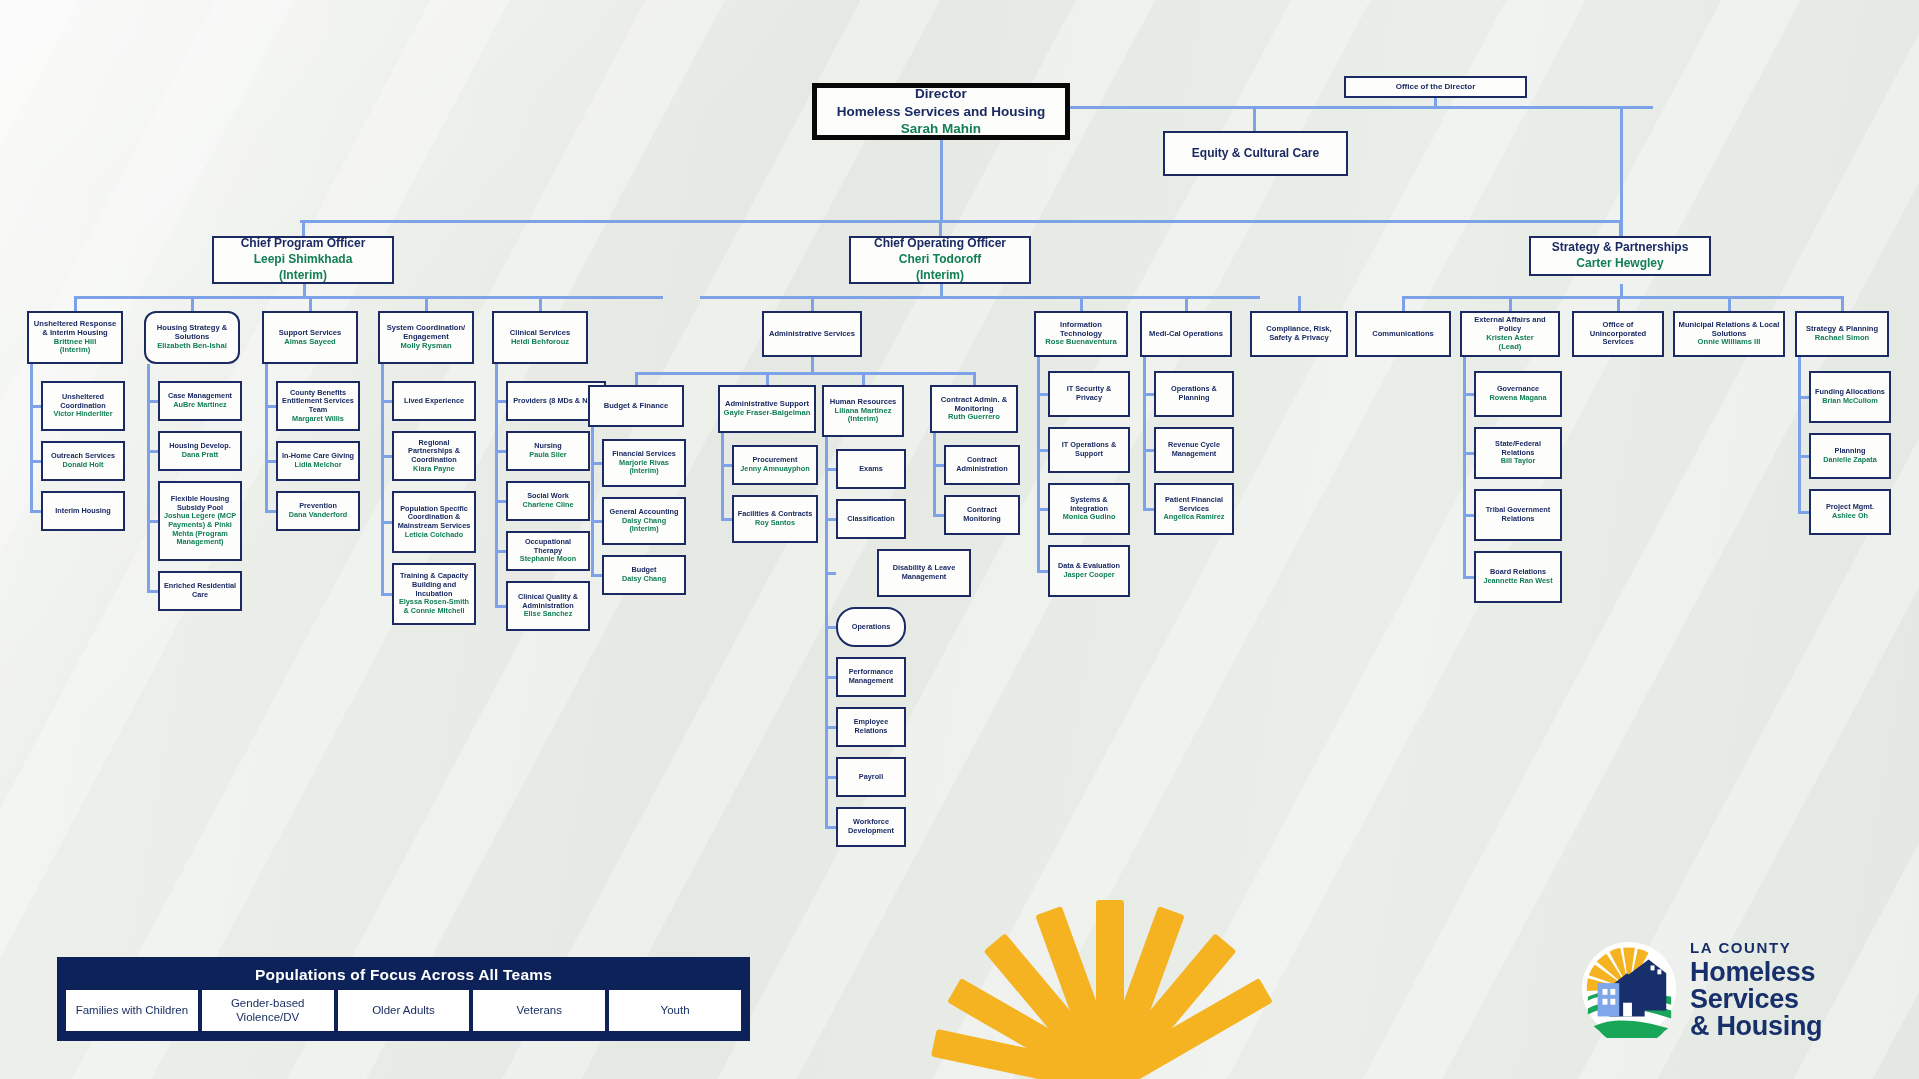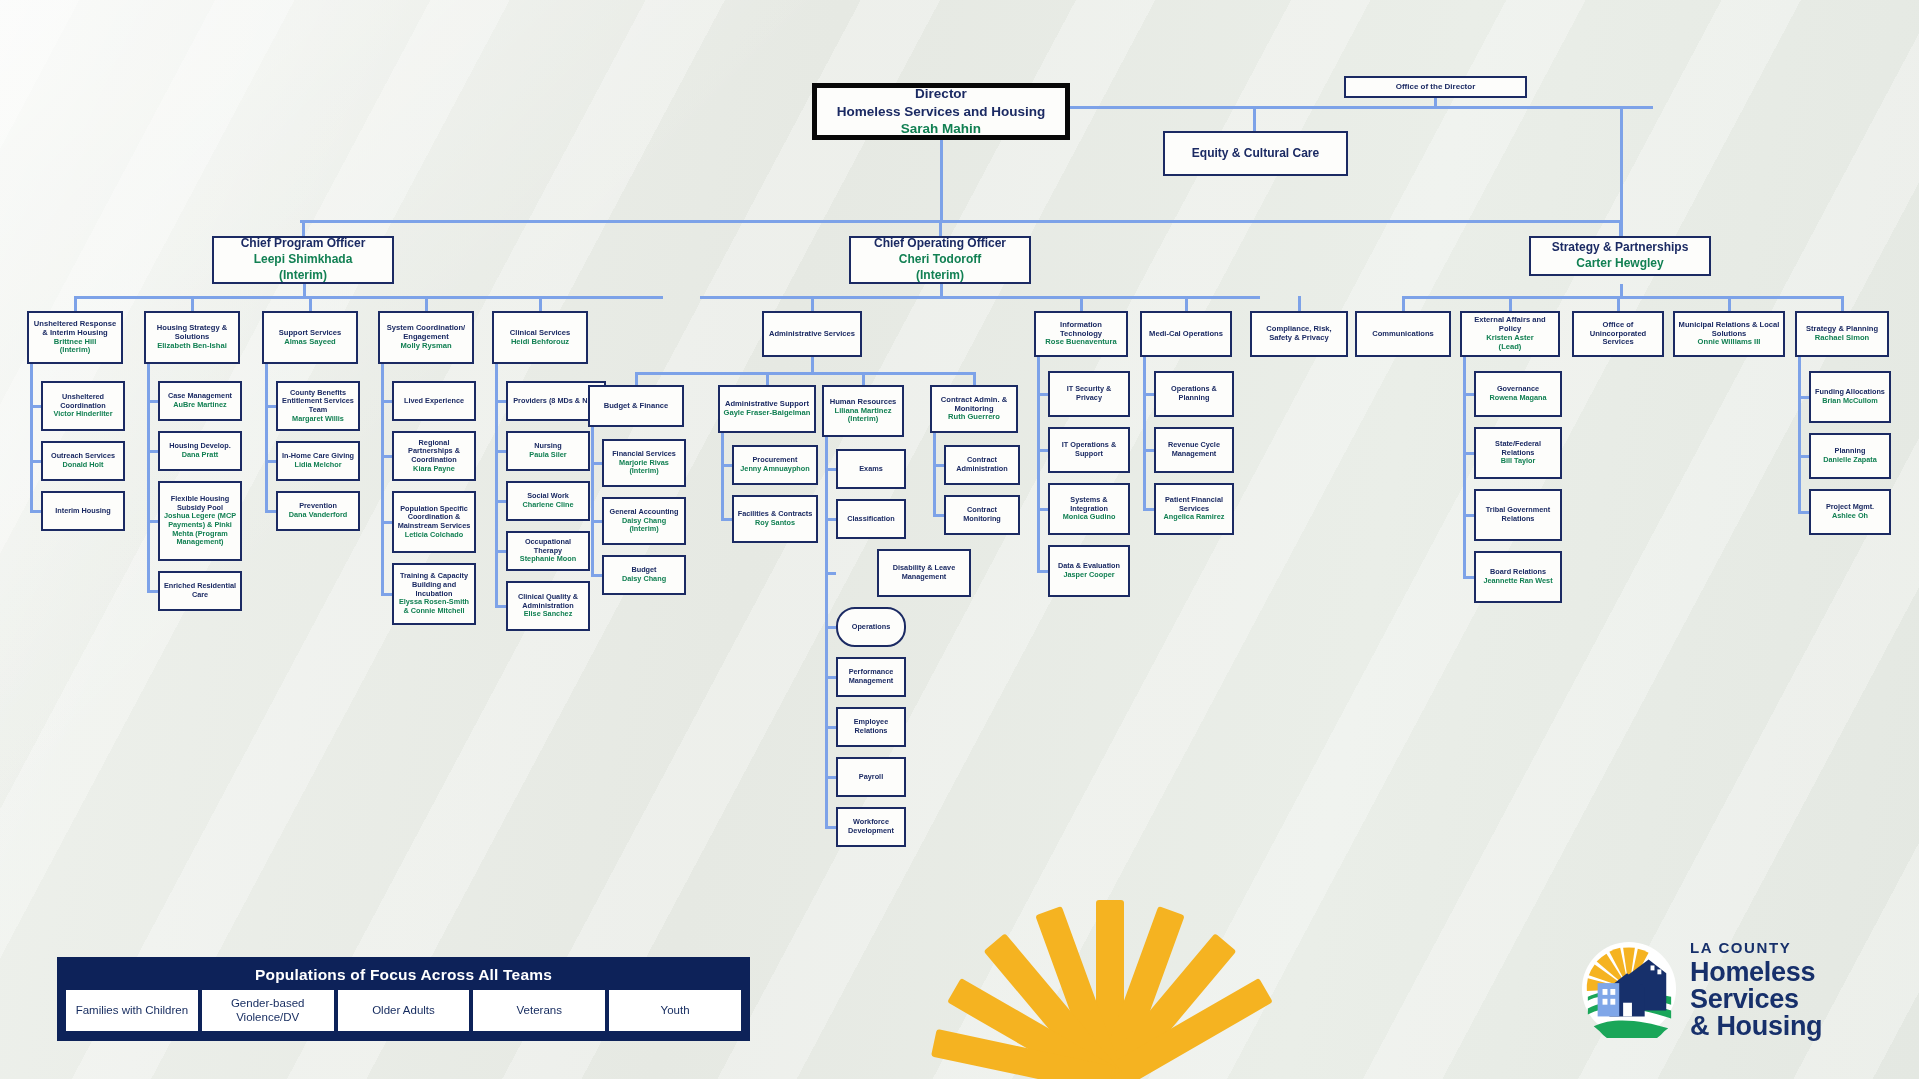--- a/index.html
+++ b/index.html
@@ -182,21 +182,21 @@
         </div>
       </div>
       <div class="conn" style="left: 30px; top: 460px; width: 11px; height: 3px;"></div>
       <div class="node l2" style="left: 41px; top: 491px; width: 84px; height: 40px;">
         <div>
           <span class="sub">Interim Housing</span>
         </div>
       </div>
       <div class="conn" style="left: 30px; top: 510px; width: 11px; height: 3px;"></div>
       <div class="conn" style="left: 30px; top: 364px; height: 147px; width: 3px;"></div>
-      <div class="node l1" style="left: 144px; top: 311px; width: 96px; height: 53px;">
+      <div class="node l1" style="left: 144px; top: 311px; width: 96px; height: 53px; border-radius: 12px;">
         <div>
           <span class="sub">Housing Strategy &amp; Solutions</span>
           <span class="nm">Elizabeth Ben-Ishai</span>
         </div>
       </div>
       <div class="node l2" style="left: 158px; top: 381px; width: 84px; height: 40px;">
         <div>
           <span class="sub">Case Management</span>
           <span class="nm">AuBre Martinez</span>
         </div>

